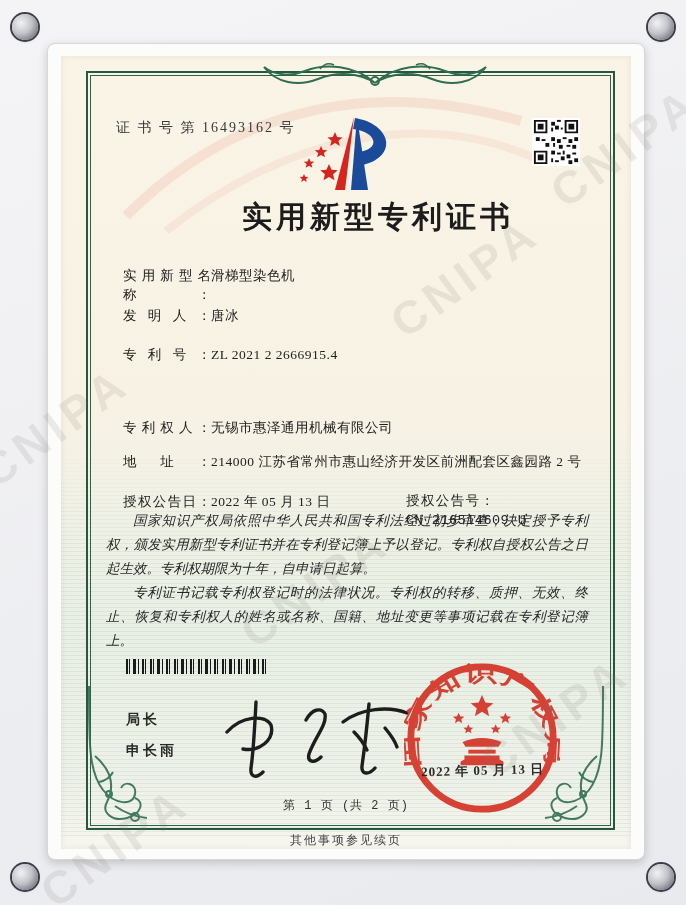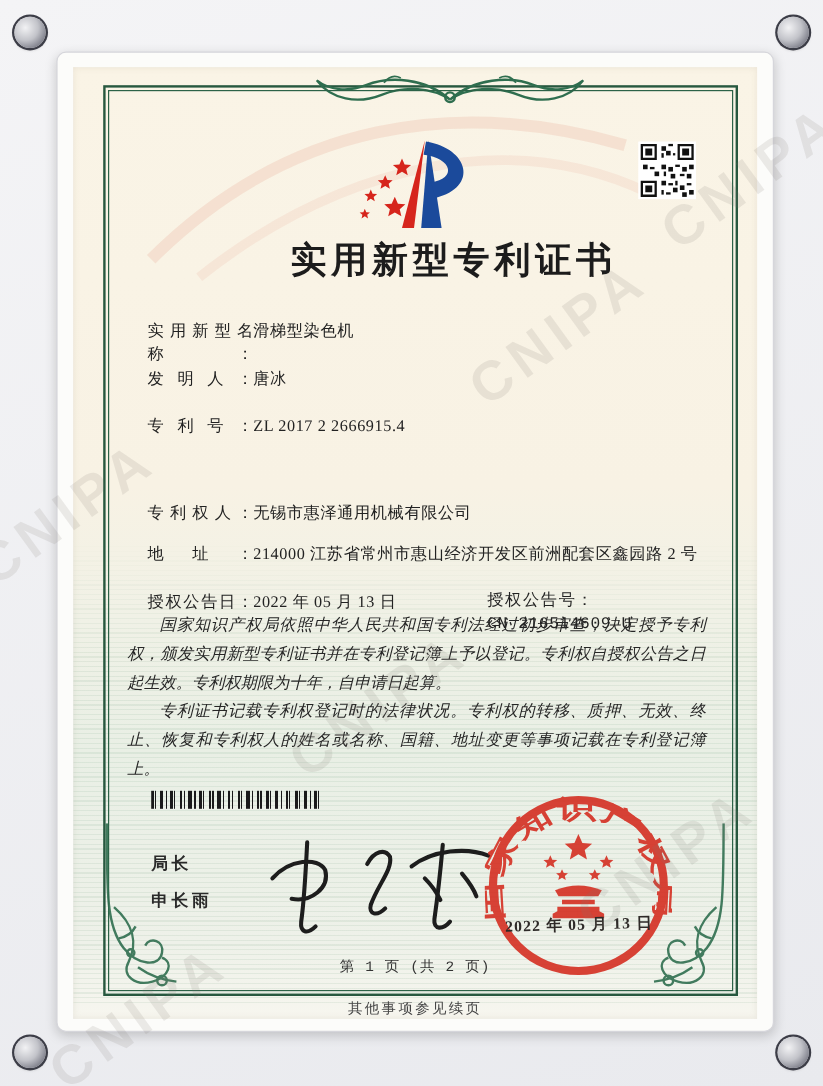--- a/index.html
+++ b/index.html
@@ -97,20 +97,21 @@
       <svg class="flourish" style="left:476px;top:630px" viewBox="0 0 70 140">
         <g fill="none" stroke="#2f6e4f" stroke-width="2" opacity=".9" transform="translate(70,0) scale(-1,1)">
           <path d="M4,0 C4,60 4,86 18,104 C30,119 48,120 50,108 C52,98 40,94 36,102"></path>
           <path d="M10,70 C26,84 30,100 22,116 C16,127 28,136 42,132 C56,128 60,116 50,112"></path>
           <path d="M30,120 q14,10 32,12 M14,96 q10,-2 14,-10"></path>
           <circle cx="50" cy="131" r="4"></circle>
             <circle cx="24" cy="108" r="3"></circle>
         </g>
       </svg>
 
+      <div class="text certno">证 书 号 第 16493162 号</div>
 
       <svg style="position:absolute;left:230px;top:56px" width="112" height="80" viewBox="0 0 112 80">
         <path d="M63,5 L54,78 L44,78 Z" fill="#d6251c"></path>
         <path d="M63,5 L74,78 L57,78 Z" fill="#1b4a9b" transform="translate(3,0)"></path>
         <path d="M64,6 C100,12 108,44 72,53 L68,40 C90,37 86,20 62,17 Z" fill="#1b4a9b"></path>
         <g fill="#d6251c">
           <path d="M44,20 l2.2,5 5.4,.4 -4.1,3.4 1.3,5.2 -4.8,-2.9 -4.8,2.9 1.3,-5.2 -4.1,-3.4 5.4,-.4 Z"></path>
           <path d="M30,34 l1.8,4 4.4,.3 -3.3,2.8 1,4.2 -3.9,-2.3 -3.9,2.3 1,-4.2 -3.3,-2.8 4.4,-.3 Z"></path>
           <path d="M18,46 l1.5,3.4 3.8,.3 -2.9,2.4 .9,3.6 -3.3,-2 -3.3,2 .9,-3.6 -2.9,-2.4 3.8,-.3 Z"></path>
           <path d="M38,52 l2.6,5.8 6.2,.5 -4.7,4 1.4,6 -5.5,-3.3 -5.5,3.3 1.4,-6 -4.7,-4 6.2,-.5 Z"></path>
@@ -156,21 +157,21 @@
 
       <div class="text title">实用新型专利证书</div>
 
       <div class="row" style="top:210px">
         <span class="lbl">实用新型名称：</span><span class="val">滑梯型染色机</span>
       </div>
       <div class="row" style="top:250px">
         <span class="lbl">发明人：</span><span class="val">唐冰</span>
       </div>
       <div class="row" style="top:289px">
-        <span class="lbl">专利号：</span><span class="val">ZL 2017 2 2666915.4</span>
+        <span class="lbl">专利号：</span><span class="val">ZL 2021 2 2666915.4</span>
       </div>
       <div class="row" style="top:362px">
         <span class="lbl">专利权人：</span><span class="val">无锡市惠泽通用机械有限公司</span>
       </div>
       <div class="row" style="top:396px">
         <span class="lbl">地址：</span><span class="val">214000 江苏省常州市惠山经济开发区前洲配套区鑫园路 2 号</span>
       </div>
       <div class="row" style="top:436px">
         <span class="lbl">授权公告日：</span><span class="val" style="width:170px">2022 年 05 月 13 日</span>
         <span class="pair2">

